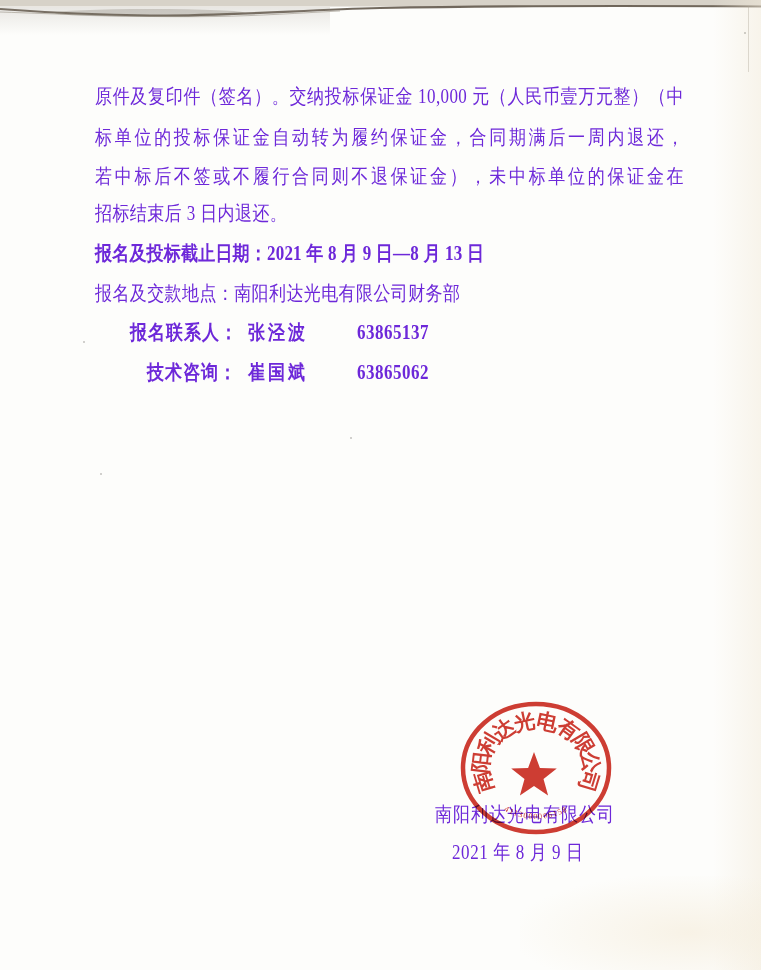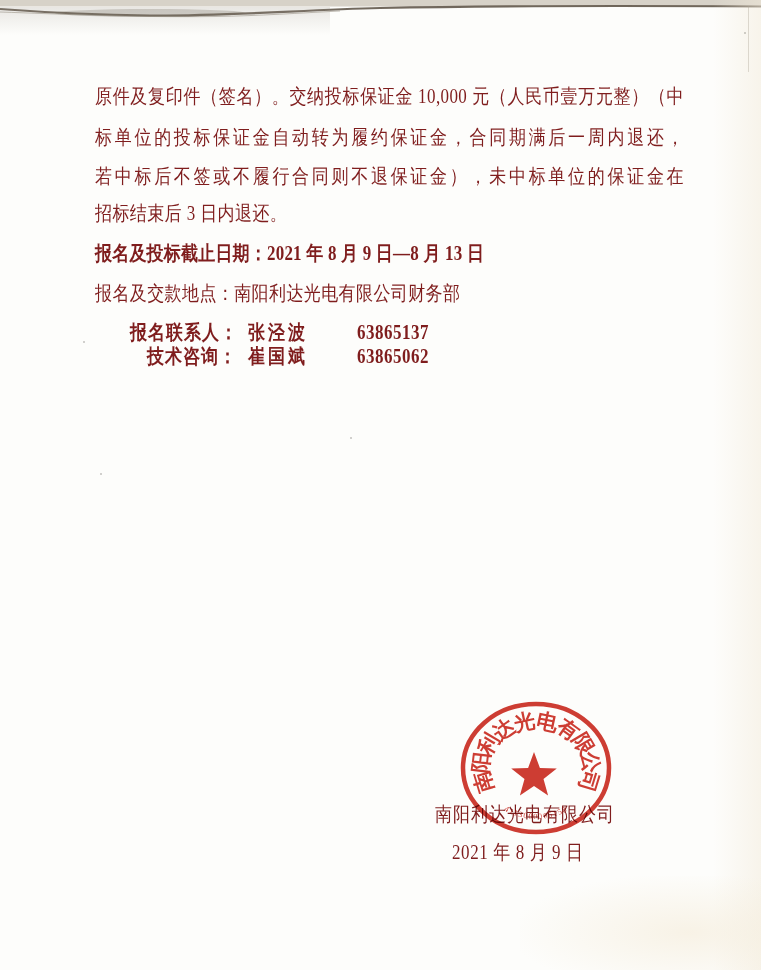--- a/index.html
+++ b/index.html
@@ -1,20 +1,20 @@
 <!DOCTYPE html>
 <html><head>
 <meta charset="utf-8">
 <style>
   html,body { margin:0; padding:0; }
   .page {
     position:relative; width:761px; height:970px;
     background:#fdfdfb; overflow:hidden;
     font-family:"Liberation Serif","DejaVu Serif",serif;
-    color:#7f1d1d;
+    color:#6d28d9;
   }
   
   .scan-top { position:absolute; left:0; top:0; width:761px; height:36px; }
   .top-wash { position:absolute; left:0; top:7px; width:330px; height:28px;
     background:linear-gradient(180deg, rgba(150,142,130,.20), rgba(150,142,130,0)); }
   .edge-line { position:absolute; left:748px; top:6px; width:1px; height:66px;
     background:rgba(130,122,110,.38); }
   .right-tint { position:absolute; right:0; top:0; width:48px; height:100%;
     background:linear-gradient(90deg, rgba(246,240,228,0), rgba(242,234,218,.5)); }
   .warm-patch { position:absolute; left:520px; top:876px; width:241px; height:94px;
@@ -71,21 +71,21 @@
 
   <div class="tline bold" style="top:241px;"><span>报名及投标截止日期：</span><span>2021 年 8 月 9 日—8 月 13 日</span></div>
 
   <div class="tline" style="top:281px;"><span>报名及交款地点：</span><span>南阳利达光电有限公司财务部</span></div>
 
   <div class="contact-row" style="top:320px;">
     <span class="role1">报名联系人：</span>
     <span class="cname">张泾波</span>
     <span class="cphone">63865137</span>
   </div>
-  <div class="contact-row" style="top:344px;">
+  <div class="contact-row" style="top:360px;">
     <span class="role2">技术咨询：</span>
     <span class="cname">崔国斌</span>
     <span class="cphone">63865062</span>
   </div>
 
   <div class="sig-company">南阳利达光电有限公司</div>
   <div class="sig-date">2021 年 8 月 9 日</div>
 
   <svg class="seal" width="174" height="166" viewBox="0 0 174 166">
     <defs>

